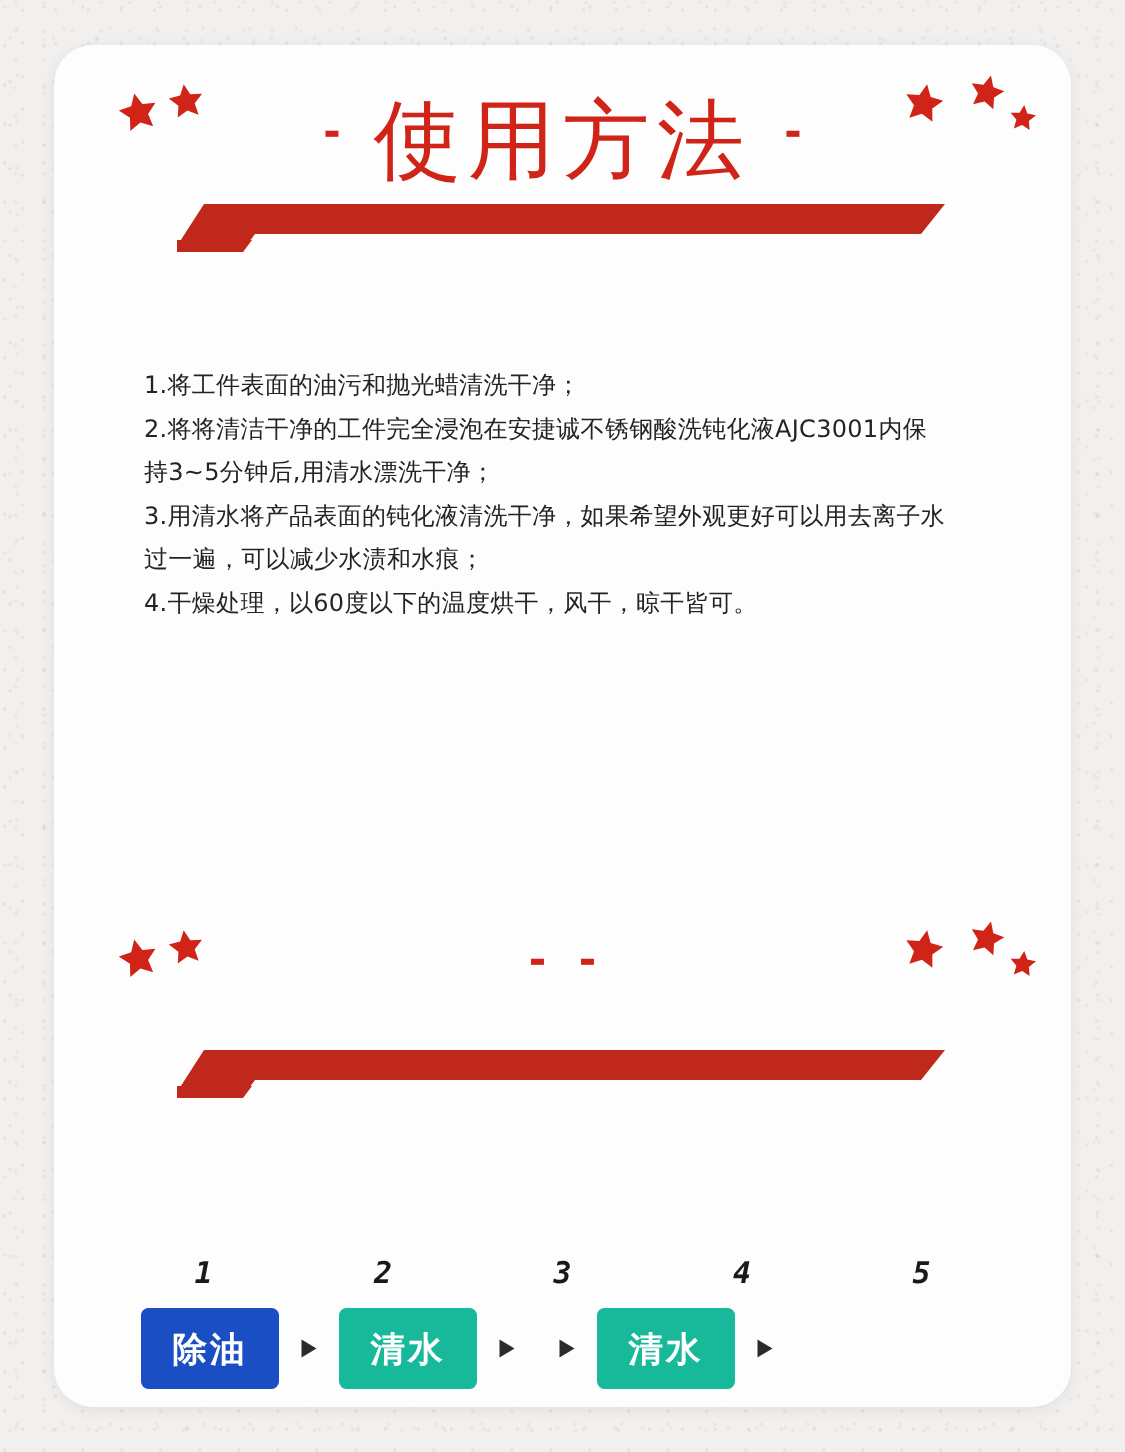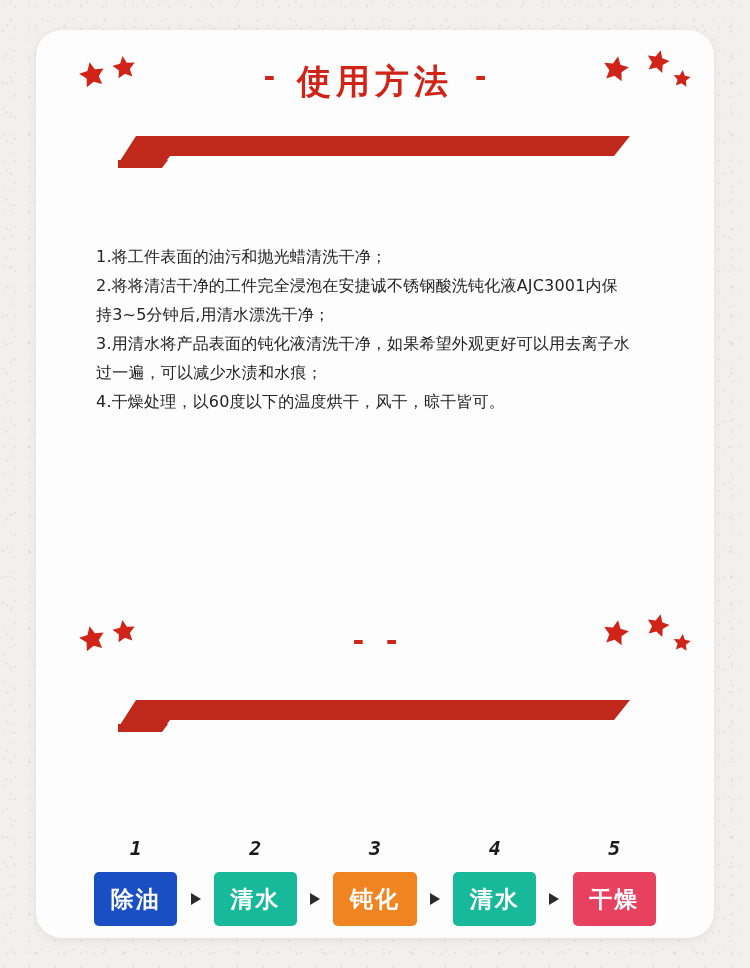--- a/index.html
+++ b/index.html
@@ -61,22 +61,22 @@
   .dash {
     color: #d02418;
     font-size: 34px;
     font-weight: bold;
     line-height: 1;
     position: relative;
     top: -6px;
   }
   .heading-title {
     color: #d02418;
-    font-size: 34px;
-    font-weight: bold;
+    font-size: 58px;
+    font-weight: normal;
     letter-spacing: 5px;
     line-height: 1;
     font-family: "DejaVu Sans", "Liberation Sans", sans-serif;
   }
   .banner {
     position: absolute;
     left: 82px;
     top: 104px;
     width: 512px;
     height: 34px;
@@ -238,30 +238,28 @@
           <svg width="16" height="16" viewBox="0 0 16 16">
               <polygon points="3,2 13,8 3,14" fill="#2b2b2b"></polygon>
             </svg>
         </div>
         <div class="flow-box" style="background-color: rgb(23, 185, 154);">清水</div>
         <div class="flow-arrow">
           <svg width="16" height="16" viewBox="0 0 16 16">
               <polygon points="3,2 13,8 3,14" fill="#2b2b2b"></polygon>
             </svg>
         </div>
-        <div class="flow-box" style="background-color: rgb(240, 132, 33);">钝化</div>
         <div class="flow-arrow">
           <svg width="16" height="16" viewBox="0 0 16 16">
               <polygon points="3,2 13,8 3,14" fill="#2b2b2b"></polygon>
             </svg>
         </div>
         <div class="flow-box" style="background-color: rgb(23, 185, 154);">清水</div>
         <div class="flow-arrow">
           <svg width="16" height="16" viewBox="0 0 16 16">
               <polygon points="3,2 13,8 3,14" fill="#2b2b2b"></polygon>
             </svg>
         </div>
-        <div class="flow-box" style="background-color: rgb(232, 65, 95);">干燥</div>
       </div>
     </div>
   </div>
 
 </div>
 
 </body></html>

